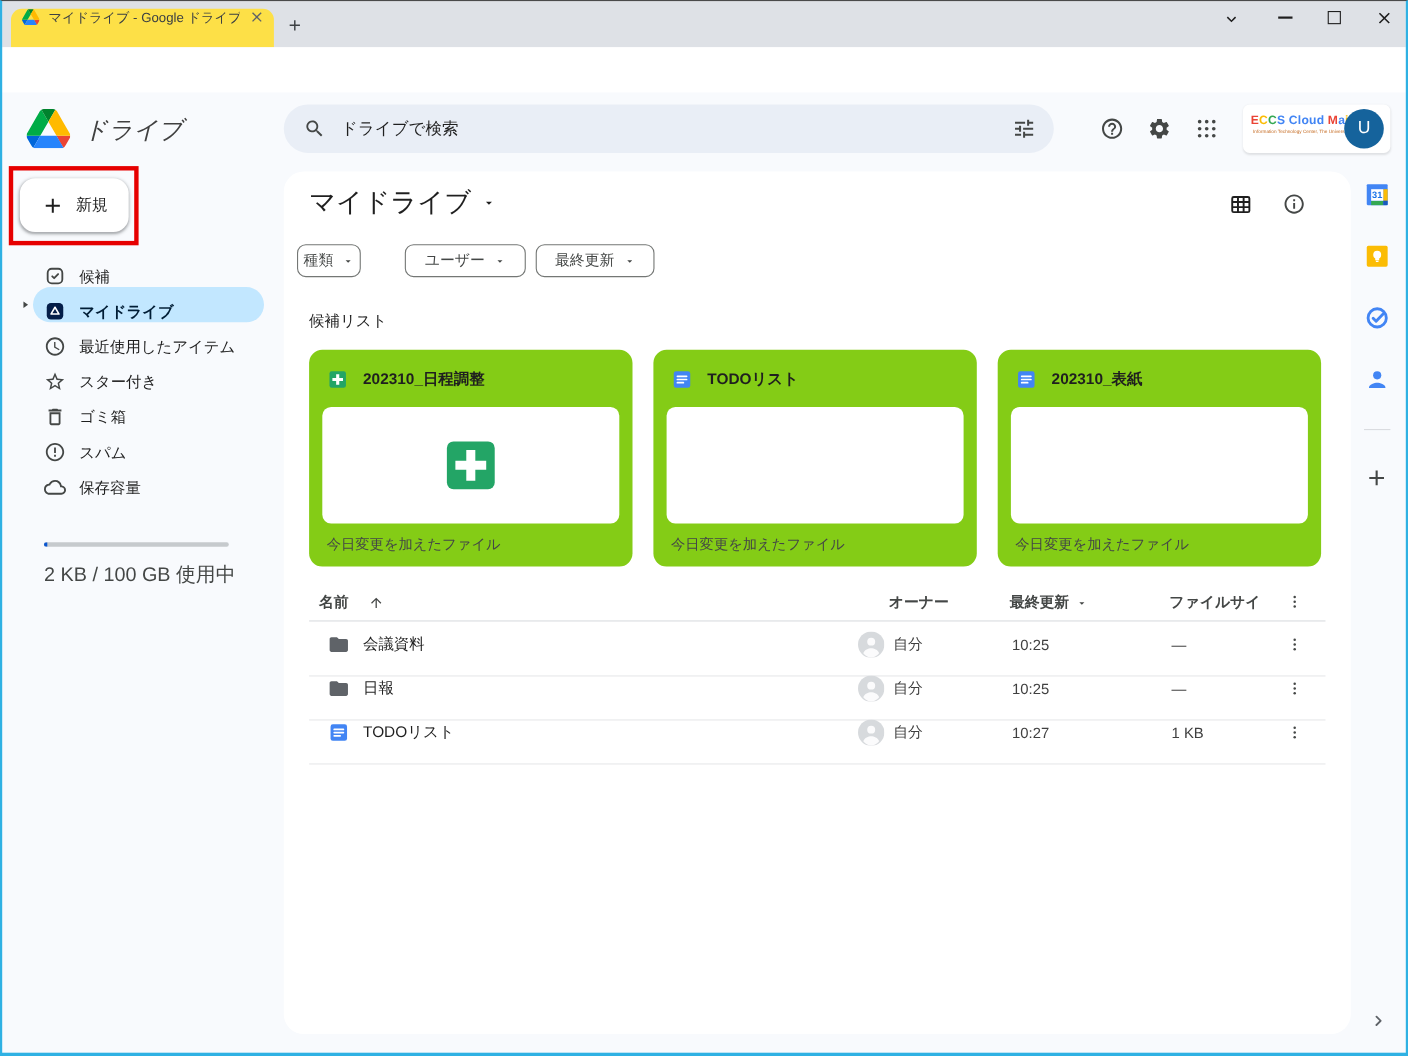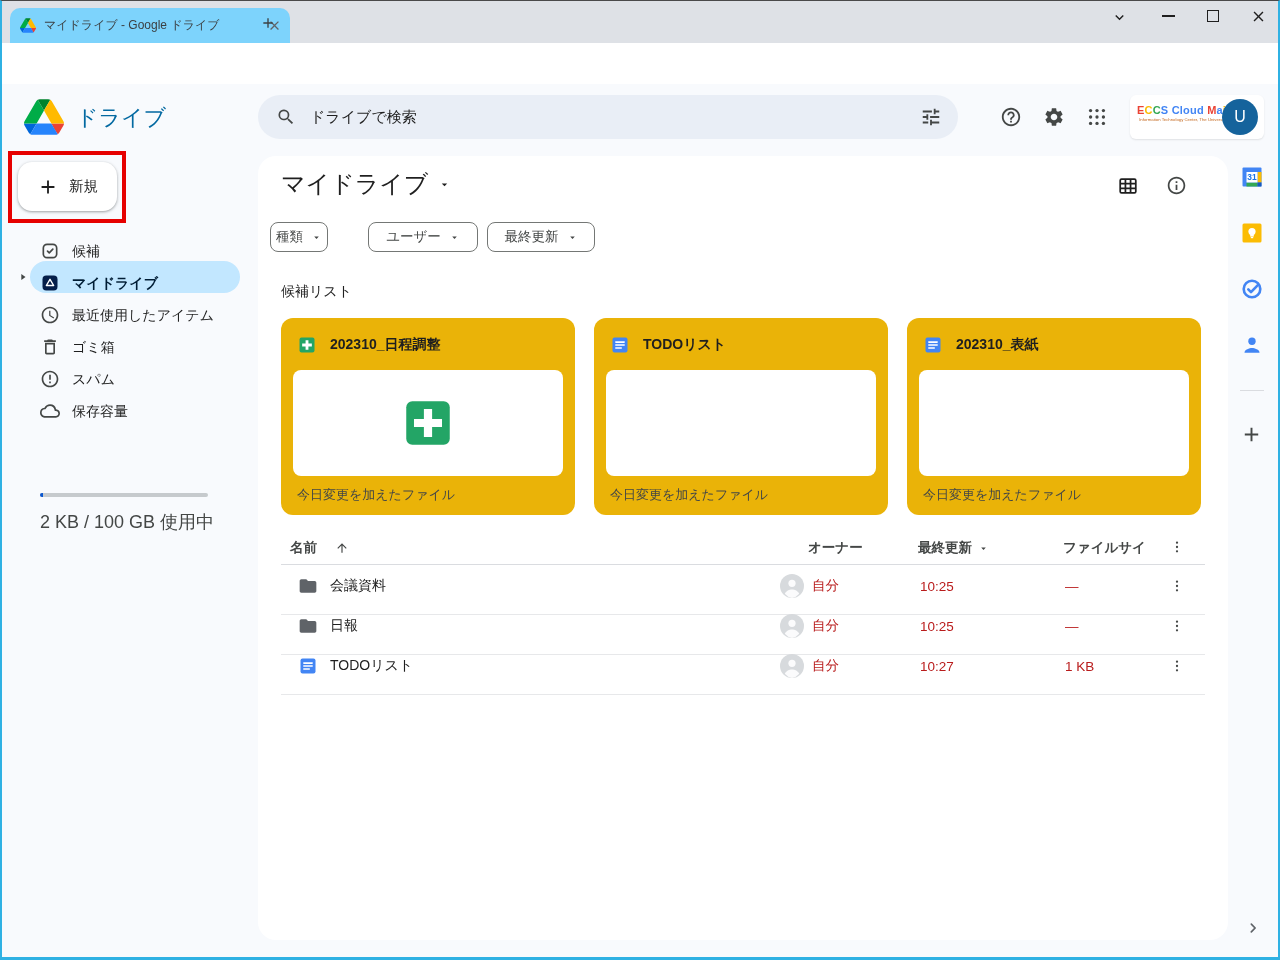--- a/index.html
+++ b/index.html
@@ -12,39 +12,39 @@
   }
   .abs { position:absolute; }
   svg.icon { display:block; }
 
   
   .frame { inset:0; border-left:2px solid var(--shot-border); border-right:2px solid var(--shot-border);
            border-bottom:3px solid var(--shot-border); border-top:1px solid #4a4a4a; z-index:99; pointer-events:none; }
 
   
   .tabstrip { top:1px; left:2px; right:2px; height:42px; background:#dee1e6; }
-  .tab { left:8px; top:7px; width:280px; height:35px; background:#7dd3fc; border-radius:10px 10px 0 0;
-         display:flex; align-items:center; padding:0 8px 0 10px; gap:8px; }
+  .tab { left:8px; top:7px; width:239px; height:35px; background:#fde047; border-radius:10px 10px 0 0;
+         display:flex; padding:0 8px 0 10px; gap:8px; }
   .tab-title { flex:1; font-size:12px; color:#3c4043; white-space:nowrap; overflow:hidden; }
   .newtab { left:258px; top:14px; color:#3c4043; }
   .winbtn { color:#1f1f1f; }
   .win-min  { left:1160px; top:14px; width:13px; height:2px; background:#1f1f1f; }
   .win-max  { left:1205px; top:9px; width:12px; height:12px; border:1.4px solid #1f1f1f; }
 
   .toolbar { top:43px; left:2px; right:2px; height:41px; background:#fff; }
   .tool-ic { color:#5f6368; }
   .urlbar { left:112px; top:47px; width:960px; height:32px; border-radius:16px; background:#f1f3f4;
             display:flex; align-items:center; padding-left:14px; gap:10px; }
   .url-text { font-size:14px; color:#202124; }
   .tb-avatar { left:1210px; top:48px; width:29px; height:29px; border-radius:50%; background:var(--accent-blue);
                color:#fff; font-size:13px; font-weight:bold; display:flex; align-items:center; justify-content:center; }
 
   
   .drive-bg { top:84px; left:2px; right:2px; bottom:3px; background:#f8fafd; }
-  .drive-name { left:76px; top:103px; font-size:22px; color:#0369a1; }
+  .drive-name { left:76px; top:103px; font-size:22px; color:#404040;font-style:italic; }
   .searchbar { left:258px; top:95px; width:700px; height:44px; border-radius:22px; background:#e9eef6;
                display:flex; align-items:center; padding-left:18px; gap:14px; }
   .search-ph { font-size:15px; color:#1f1f1f; }
   .search-tune { position:absolute; right:16px; top:11px; }
   .hdr-ic { color:#444746; }
   .eccs { left:1130px; top:95px; width:134px; height:44px; background:#fff; border-radius:6px;
           box-shadow:0 1px 2px rgba(0,0,0,.10); }
   .eccs-logo { position:absolute; left:7px; top:9px; width:86px; text-align:center; }
   .eccs-l1 { font-size:11px; font-weight:bold; letter-spacing:.2px; line-height:13px; white-space:nowrap; }
   .eccs-l2 { font-size:4.5px; color:#c4691f; line-height:6px; white-space:nowrap; transform:scale(.95); }
@@ -66,34 +66,34 @@
   .storage-bar { left:40px; top:493px; width:168px; height:4px; border-radius:2px; background:#c6cacd; overflow:hidden; }
   .storage-fill { width:3px; height:100%; background:#0b57d0; }
   .storage-text { left:40px; top:510px; font-size:18px; color:#444746; }
 
   
   .main-card { left:258px; top:156px; width:970px; height:784px; background:#fff; border-radius:18px; }
   .page-title { left:281px; top:168px; font-size:24px; color:#1f1f1f; display:flex; align-items:center; gap:10px; }
   .chip { top:222px; height:30px; border:1px solid #747775; border-radius:8px; background:#fff;
           display:flex; align-items:center; justify-content:center; gap:8px; font-size:13.5px; color:#444746; cursor:pointer; }
   .sug-label { left:281px; top:283px; font-size:14px; color:#1f1f1f; }
-  .card { top:318px; width:294px; height:197px; background:#eab308; border-radius:12px; cursor:pointer; }
+  .card { top:318px; width:294px; height:197px; background:#84cc16; border-radius:12px; cursor:pointer; }
   .card-head { position:absolute; left:16px; top:17px; display:flex; align-items:center; gap:13px; }
   .card-title { font-size:14px; color:#1f1f1f; font-weight:bold; }
   .card-preview { position:absolute; left:12px; top:52px; width:270px; height:106px; background:#fff; border-radius:8px;
                   display:flex; align-items:center; justify-content:center; }
   .card-caption { position:absolute; left:16px; top:168px; font-size:13px; color:#444746; }
 
   
   .thead { left:281px; top:530px; width:924px; height:35px; border-bottom:1px solid #dadce0; }
   .th { position:absolute; top:9px; font-size:13.5px; color:#444746; font-weight:bold; display:flex; align-items:center; gap:6px; }
   .trow { left:281px; width:924px; height:49px; border-bottom:1px solid #e7e8ea; cursor:pointer; }
   .cell { position:absolute; top:0; height:40px; display:flex; align-items:center; }
   .fname { font-size:14px; color:#1f1f1f; }
-  .fmeta { font-size:13.5px; color:#b91c1c; }
+  .fmeta { font-size:13.5px; color:#404040; }
   .owner-avatar { width:24px; height:24px; }
 
   
   .rail-ic { left:1240px; cursor:pointer; }
   .rail-div { left:1240px; top:390px; width:24px; height:1px; background:#dadce0; }
 
   .kebab { color:#444746; cursor:pointer; }
 </style>
 </head>
 <body style="--accent-blue: #1a73e8; --selected-bg: #c2e7ff; --annotation-red: #e60000; --shot-border: #2fb1e3;">
@@ -370,20 +370,26 @@
     <span>マイドライブ</span>
   </div>
   <div class="nav-item">
     <svg class="icon nico" viewBox="0 0 24 24" fill="#444746">
         <use href="#s-clock"></use>
       </svg>
     <span>最近使用したアイテム</span>
   </div>
   <div class="nav-item">
     <svg class="icon nico" viewBox="0 0 24 24" fill="#444746">
+        <use href="#s-star"></use>
+      </svg>
+    <span>スター付き</span>
+  </div>
+  <div class="nav-item">
+    <svg class="icon nico" viewBox="0 0 24 24" fill="#444746">
         <use href="#s-trash"></use>
       </svg>
     <span>ゴミ箱</span>
   </div>
   <div class="nav-item">
     <svg class="icon nico" viewBox="0 0 24 24" fill="#444746">
         <use href="#s-spam"></use>
       </svg>
     <span>スパム</span>
   </div>

